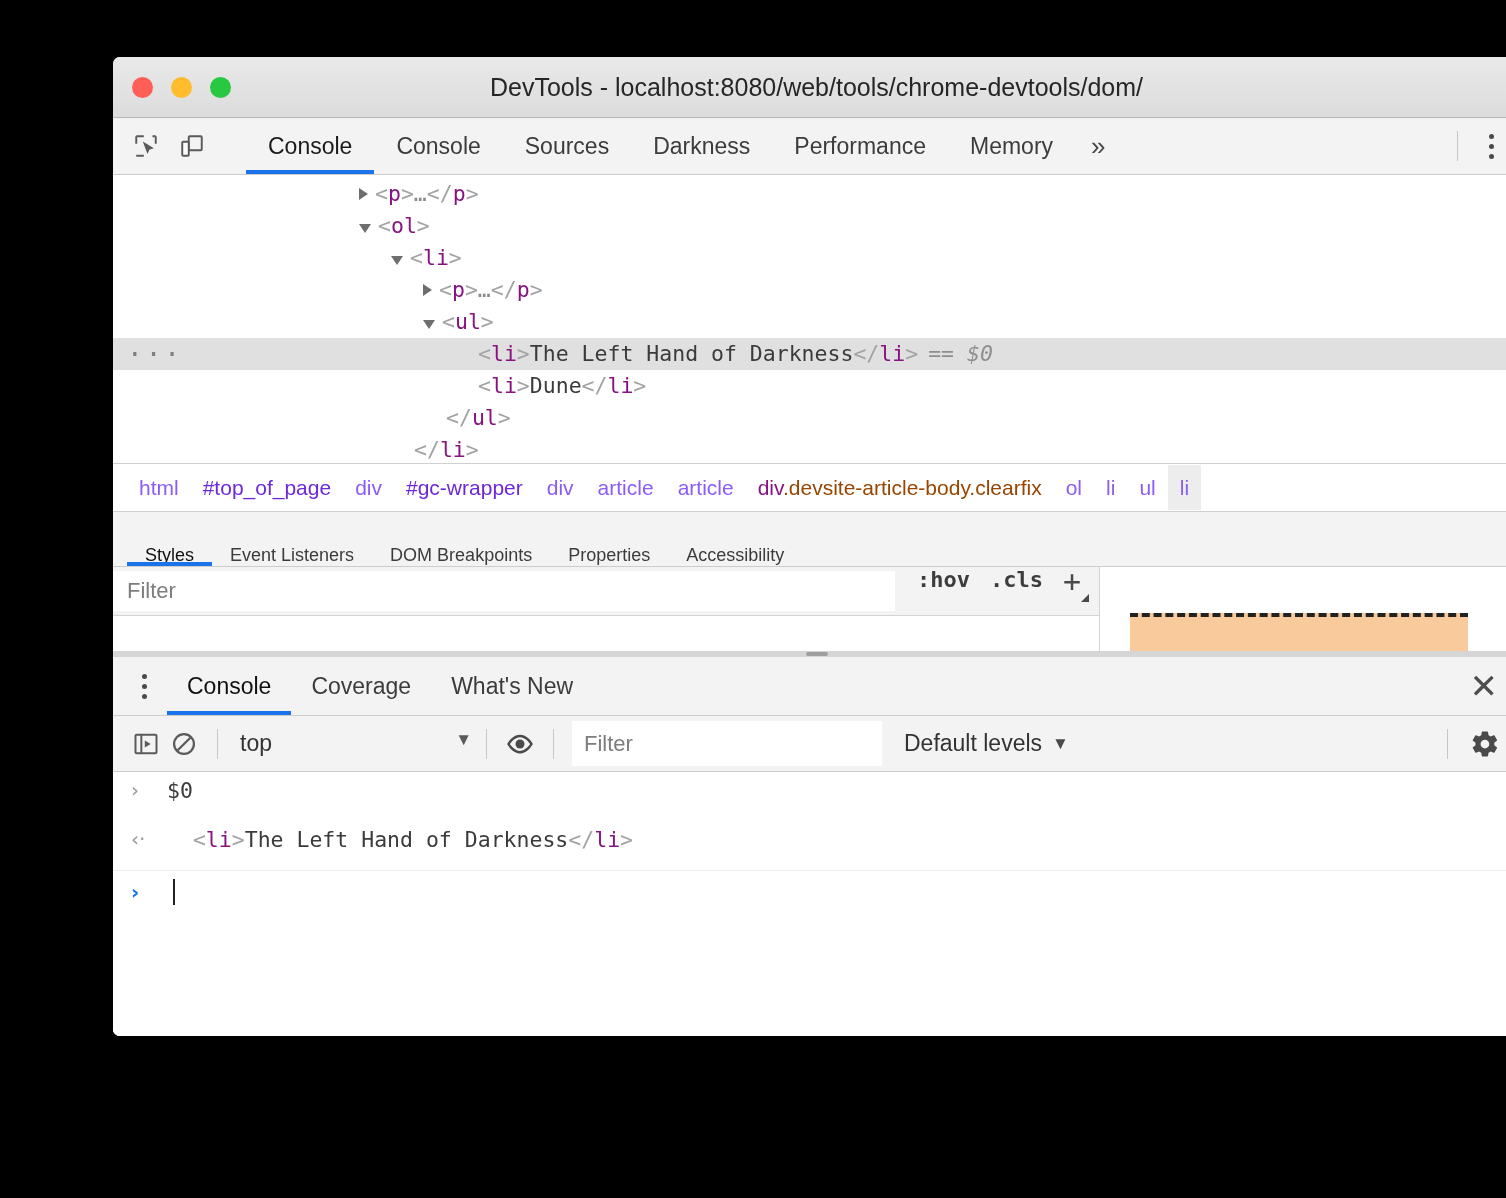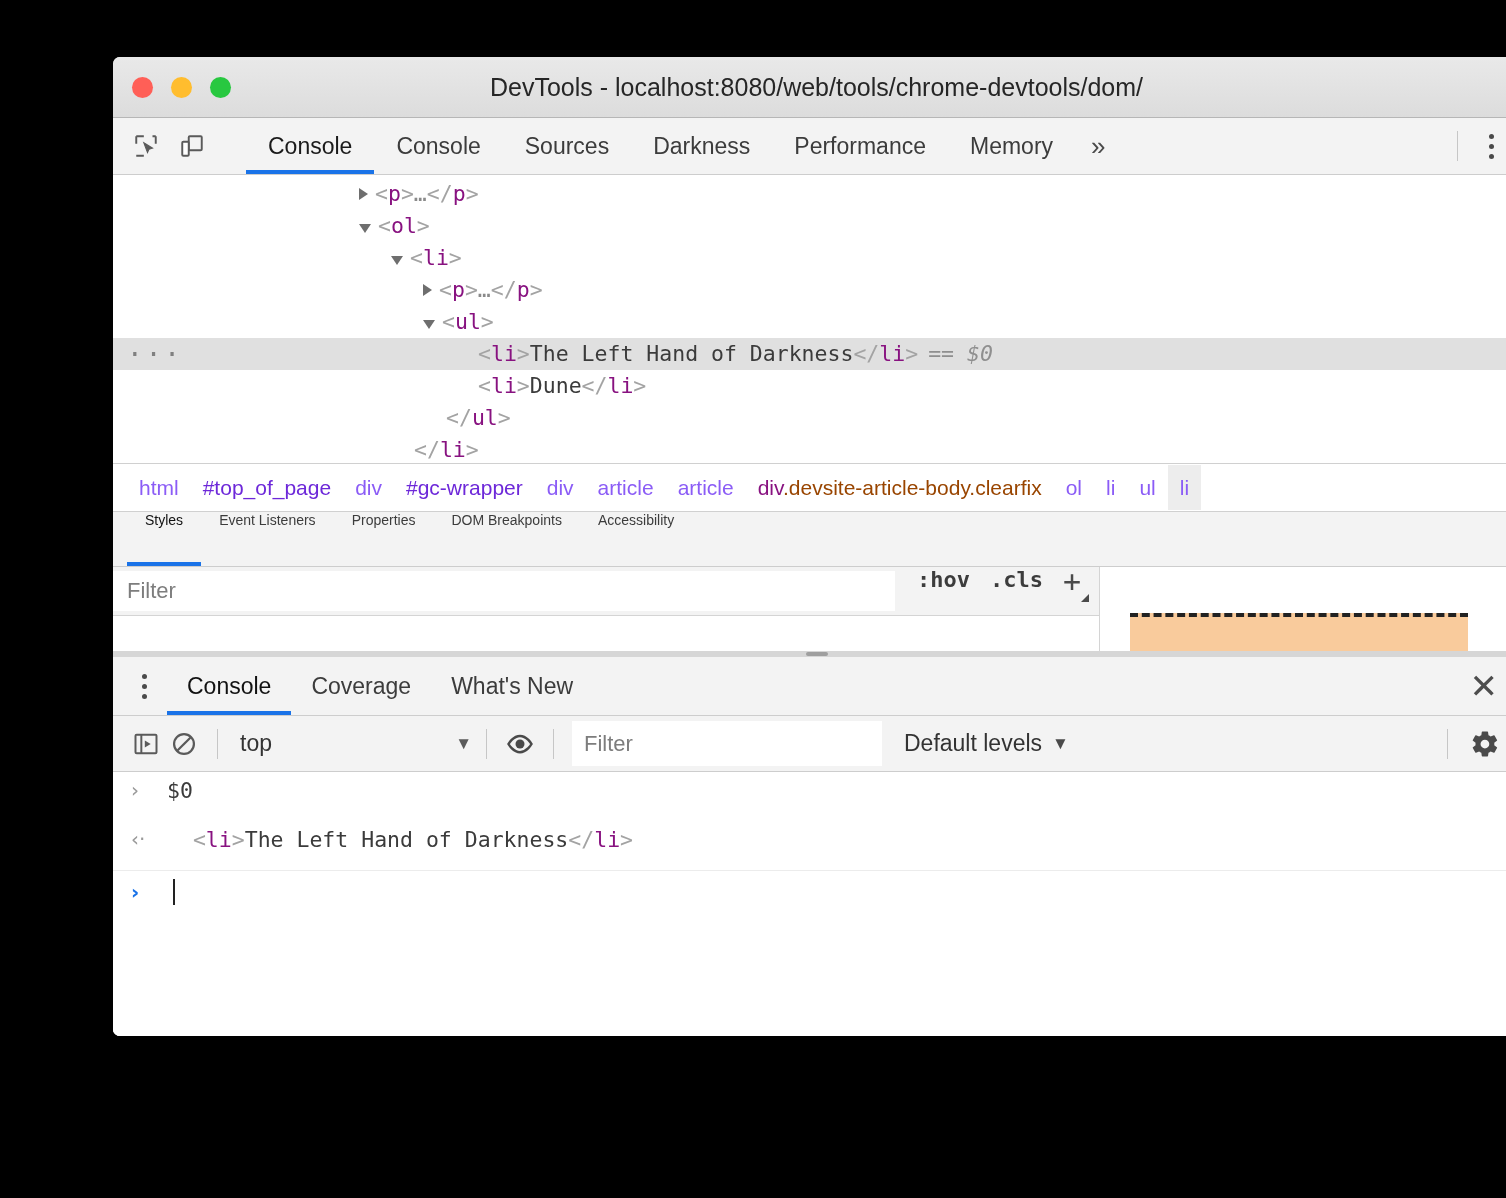--- a/index.html
+++ b/index.html
@@ -200,23 +200,23 @@
   
   .styles-tabs {
     flex: 0 0 54px;
     background: #f3f3f3;
     border-bottom: 1px solid #cdcdcd;
     display: flex;
     align-items: stretch;
     padding-left: 14px;
   }
   .stab {
-    display: flex; align-items: flex-start;
+    display: flex; align-items: flex-end;
     padding: 0 18px;
-    font-size: 14px;
+    font-size: 18px;
     color: #3c3c3c;
     position: relative;
     white-space: nowrap;
   }
   .stab.active { color: #111; }
   .stab.active::after {
     content: "";
     position: absolute; left: 0; right: 0; bottom: 0;
     height: 4px; background: #1a73e8;
   }
@@ -361,21 +361,21 @@
     align-items: center;
     padding-left: 14px;
   }
   .ct-icon {
     width: 38px; height: 38px;
     display: flex; align-items: center; justify-content: center;
     color: #5a5a5a;
   }
   .ct-sep { width: 1px; height: 30px; background: #c6c6c6; margin: 0 14px; }
   .ctx-select {
-    display: flex; align-items: center;
+    display: flex; align-items: flex-start;
     width: 232px;
     font-size: 23px;
     color: #333;
     padding-left: 8px;
   }
   .ctx-select .caret { margin-left: auto; font-size: 17px; color: #5a5a5a; }
   .console-filter {
     flex: 0 0 296px;
     height: 43px;
     background: #ffffff;
@@ -522,24 +522,24 @@
     </div>
 
   <div class="styles-tabs">
     <div class="stab active">
         <span>Styles</span>
       </div>
     <div class="stab">
         <span>Event Listeners</span>
       </div>
     <div class="stab">
+        <span>DOM Breakpoints</span>
+      </div>
+    <div class="stab">
         <span>Properties</span>
-      </div>
-    <div class="stab">
-        <span>DOM Breakpoints</span>
       </div>
     <div class="stab">
         <span>Accessibility</span>
       </div>
   </div>
 
   <div class="styles-pane">
     <div class="styles-left">
       <div class="filter-bar">
         <input class="filter-input" type="text" value="" placeholder="Filter" style="">

